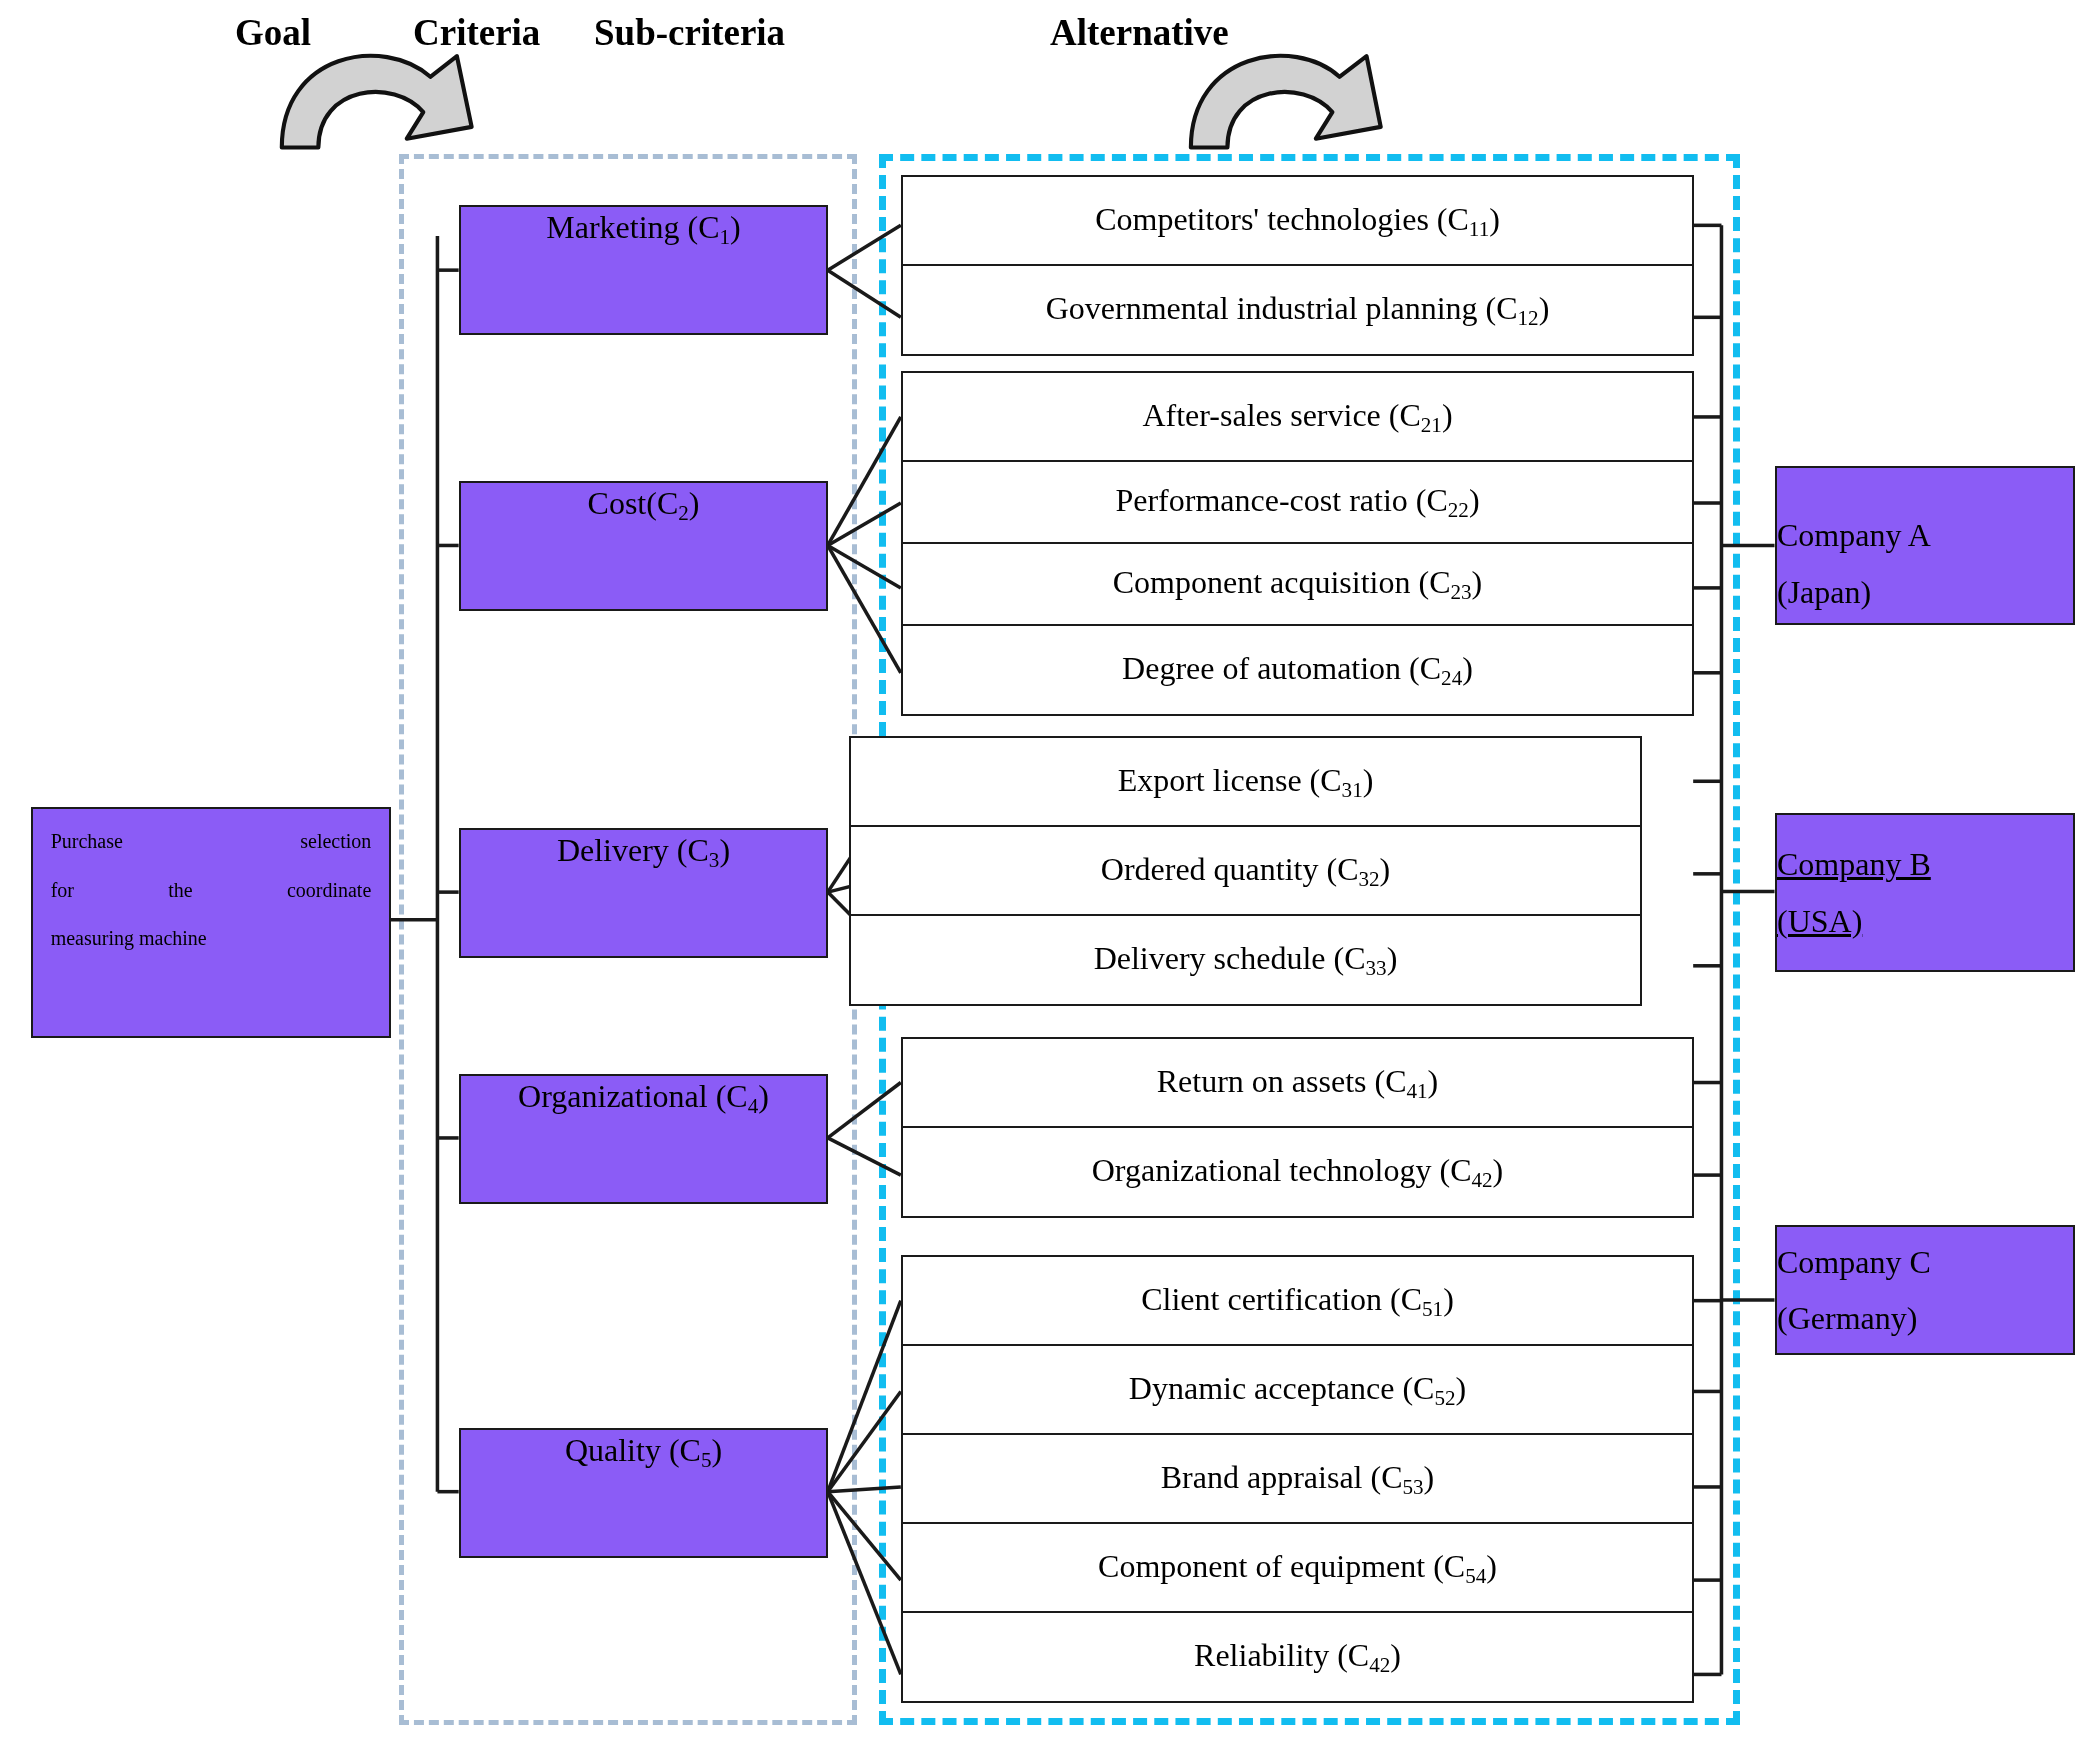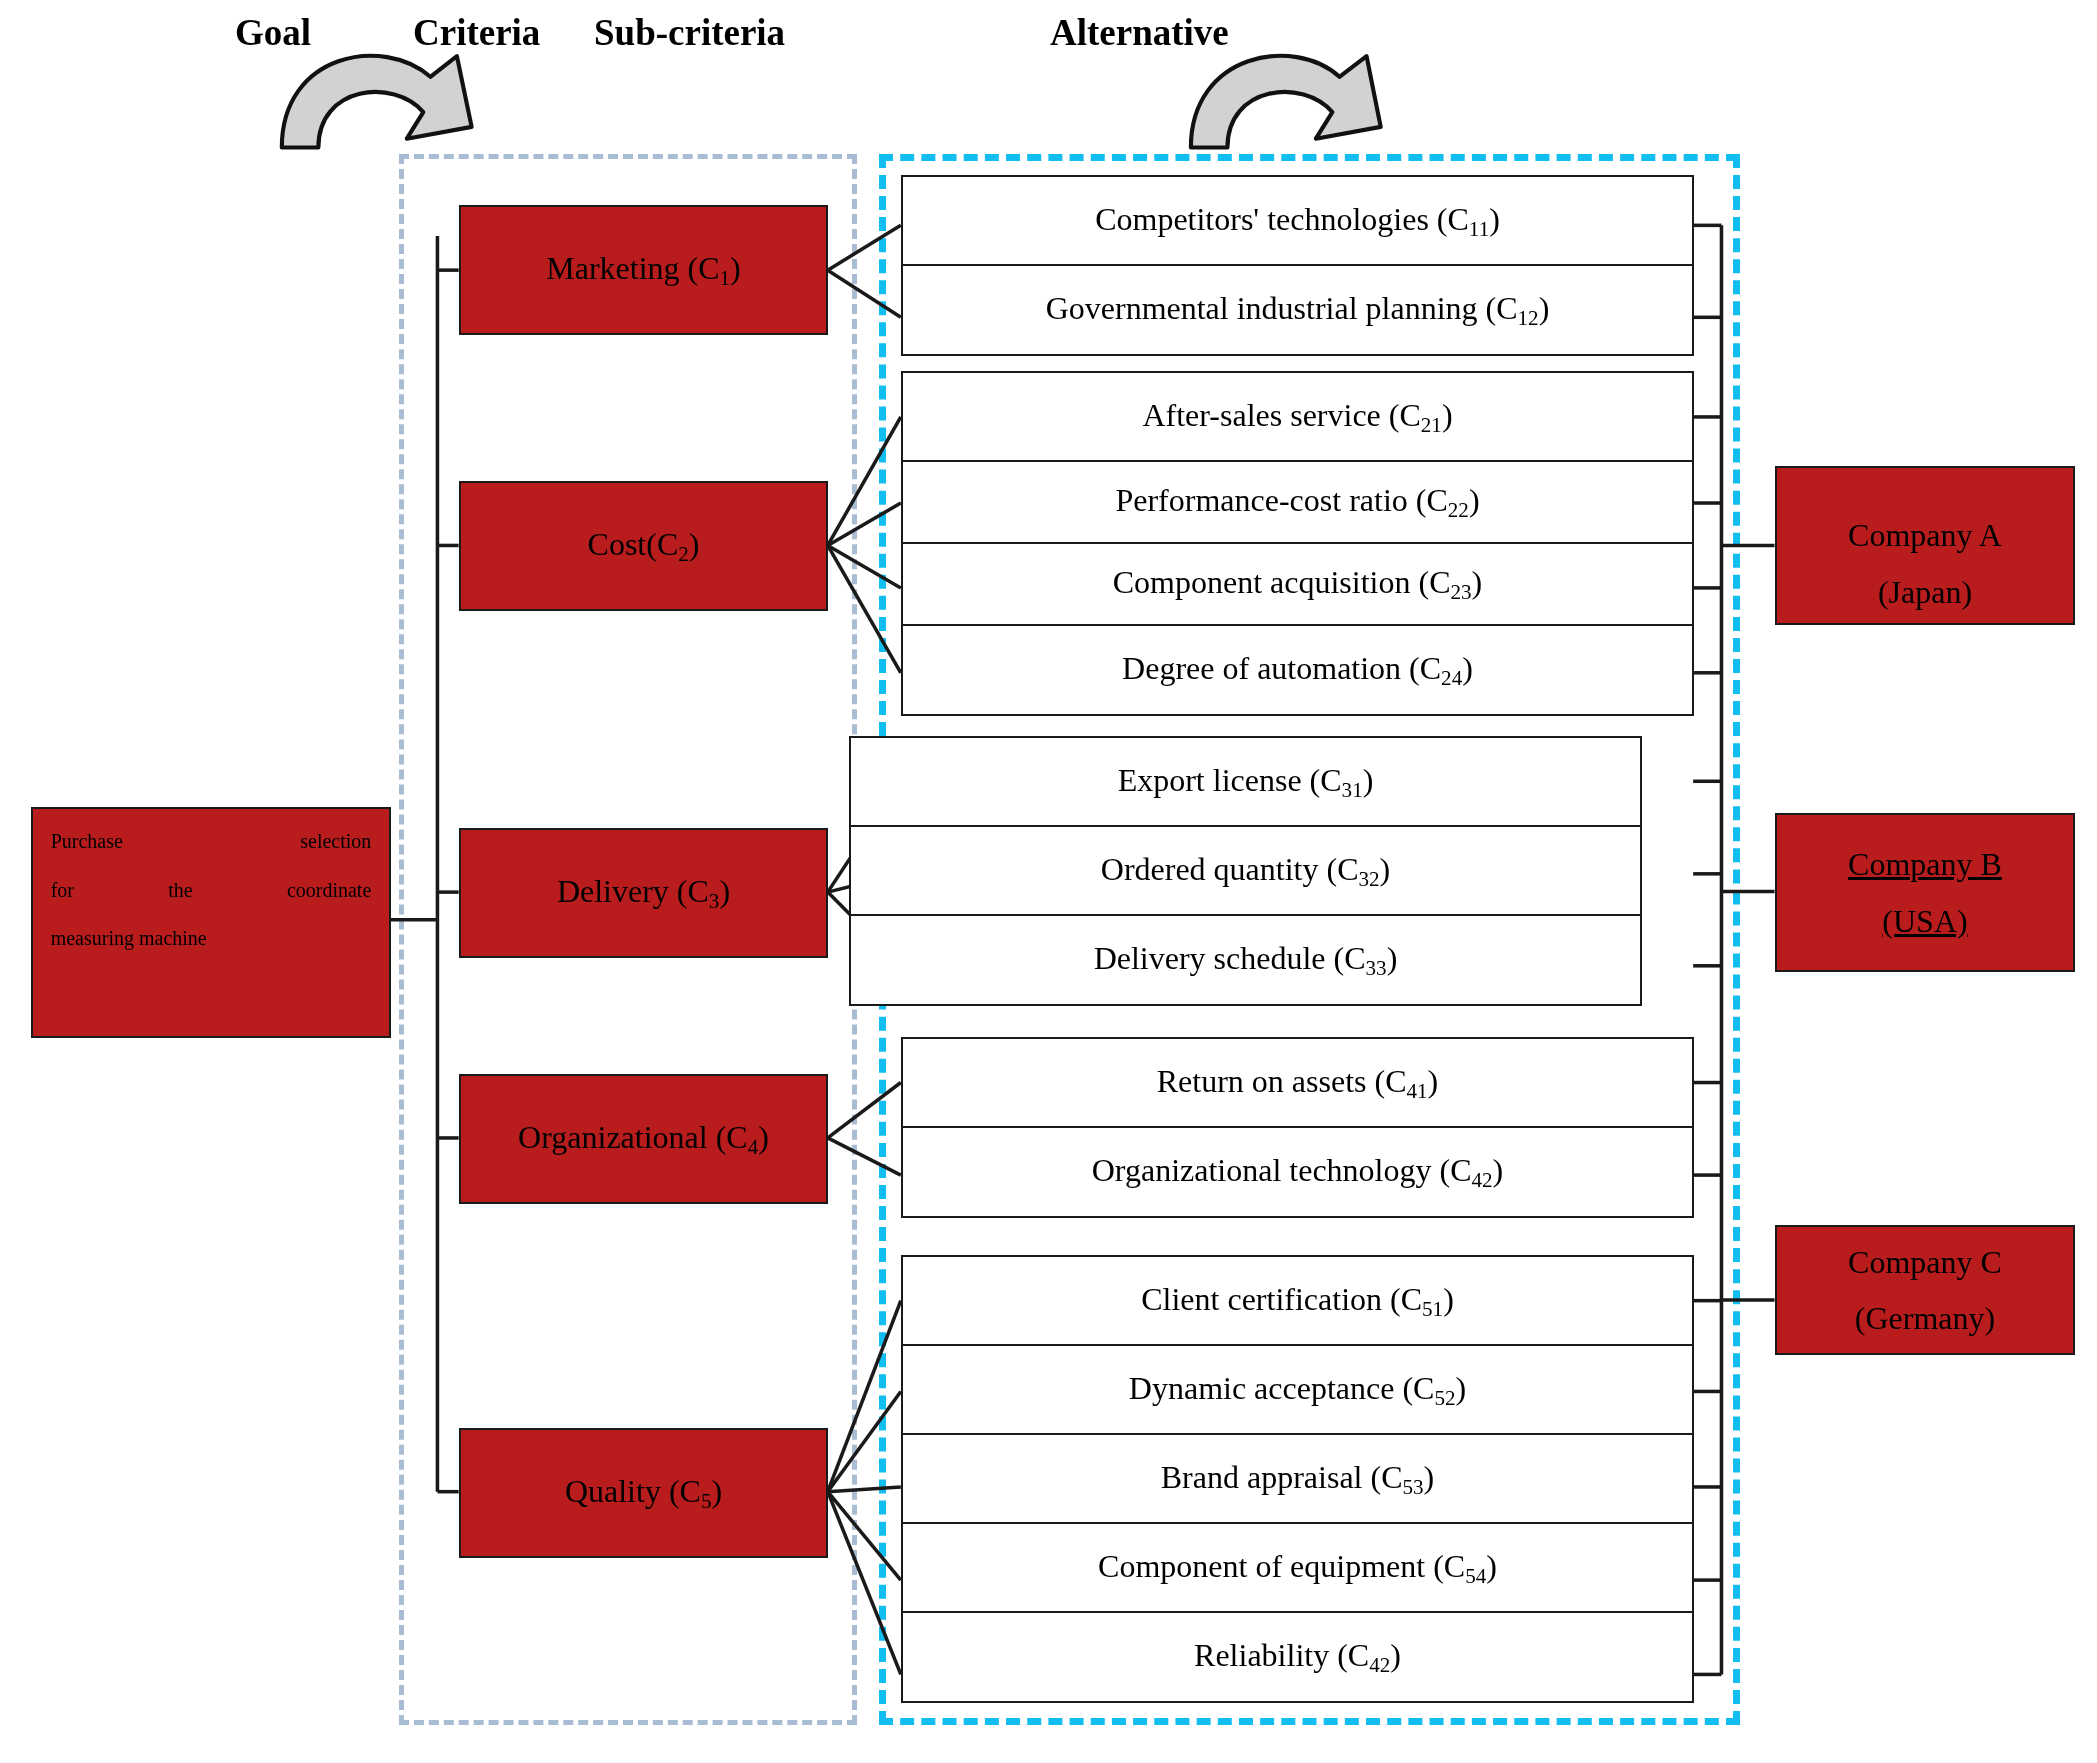--- a/index.html
+++ b/index.html
@@ -1,22 +1,22 @@
 <!DOCTYPE html>
 <html style="font-size:9.4px"><head>
 <meta charset="utf-8">
 <style>
   html,body{margin:0;padding:0;background:#fff;}
   body{font-family:"Liberation Serif",serif;color:#000;}
   #stage{position:relative;width:2097px;height:1763px;background:#fff;overflow:hidden;padding-left:24px;}
 
   .hdr{position:absolute;font-weight:bold;font-size:37px;letter-spacing:0px;white-space:nowrap;}
 
-  .box{position:absolute;border:2.9px solid #1a1a1a;background:#b91c1c;
-       display:flex;align-items:center;justify-content:center;text-align:center;
+  .box{position:absolute;border:2.9px solid #1a1a1a;background:#8b5cf6;
+       display:flex;align-items:flex-start;justify-content:center;text-align:center;
        font-size:32px;line-height:1.25;box-sizing:border-box;}
   .box.goal{font-size:20px;text-align:justify;display:block;padding:20px 17.7px 0 17.7px;}
   .box.goal p{margin:0 0 23.6px 0;text-align:justify;text-align-last:justify;}
   .box.goal p:last-child{margin-bottom:0;text-align-last:left;}
 
   .sub{border:2.9px solid #1a1a1a;background:#fff;box-sizing:border-box;
        display:flex;align-items:center;justify-content:center;
        font-size:32px;text-align:center;}
 
   .subgroup{position:absolute;}

